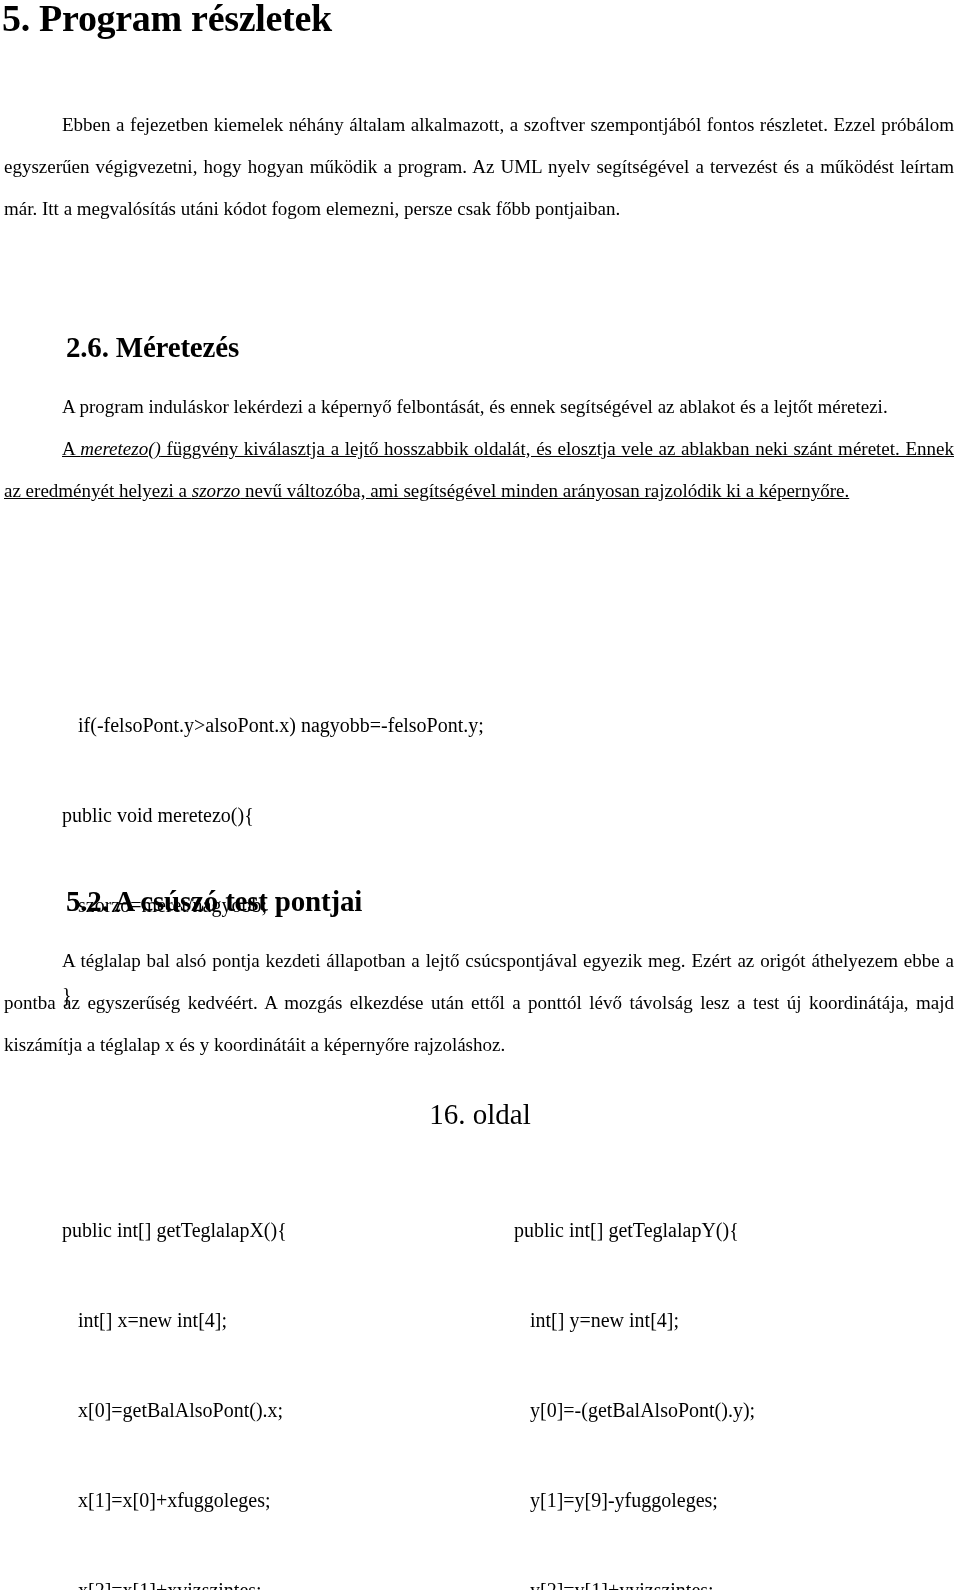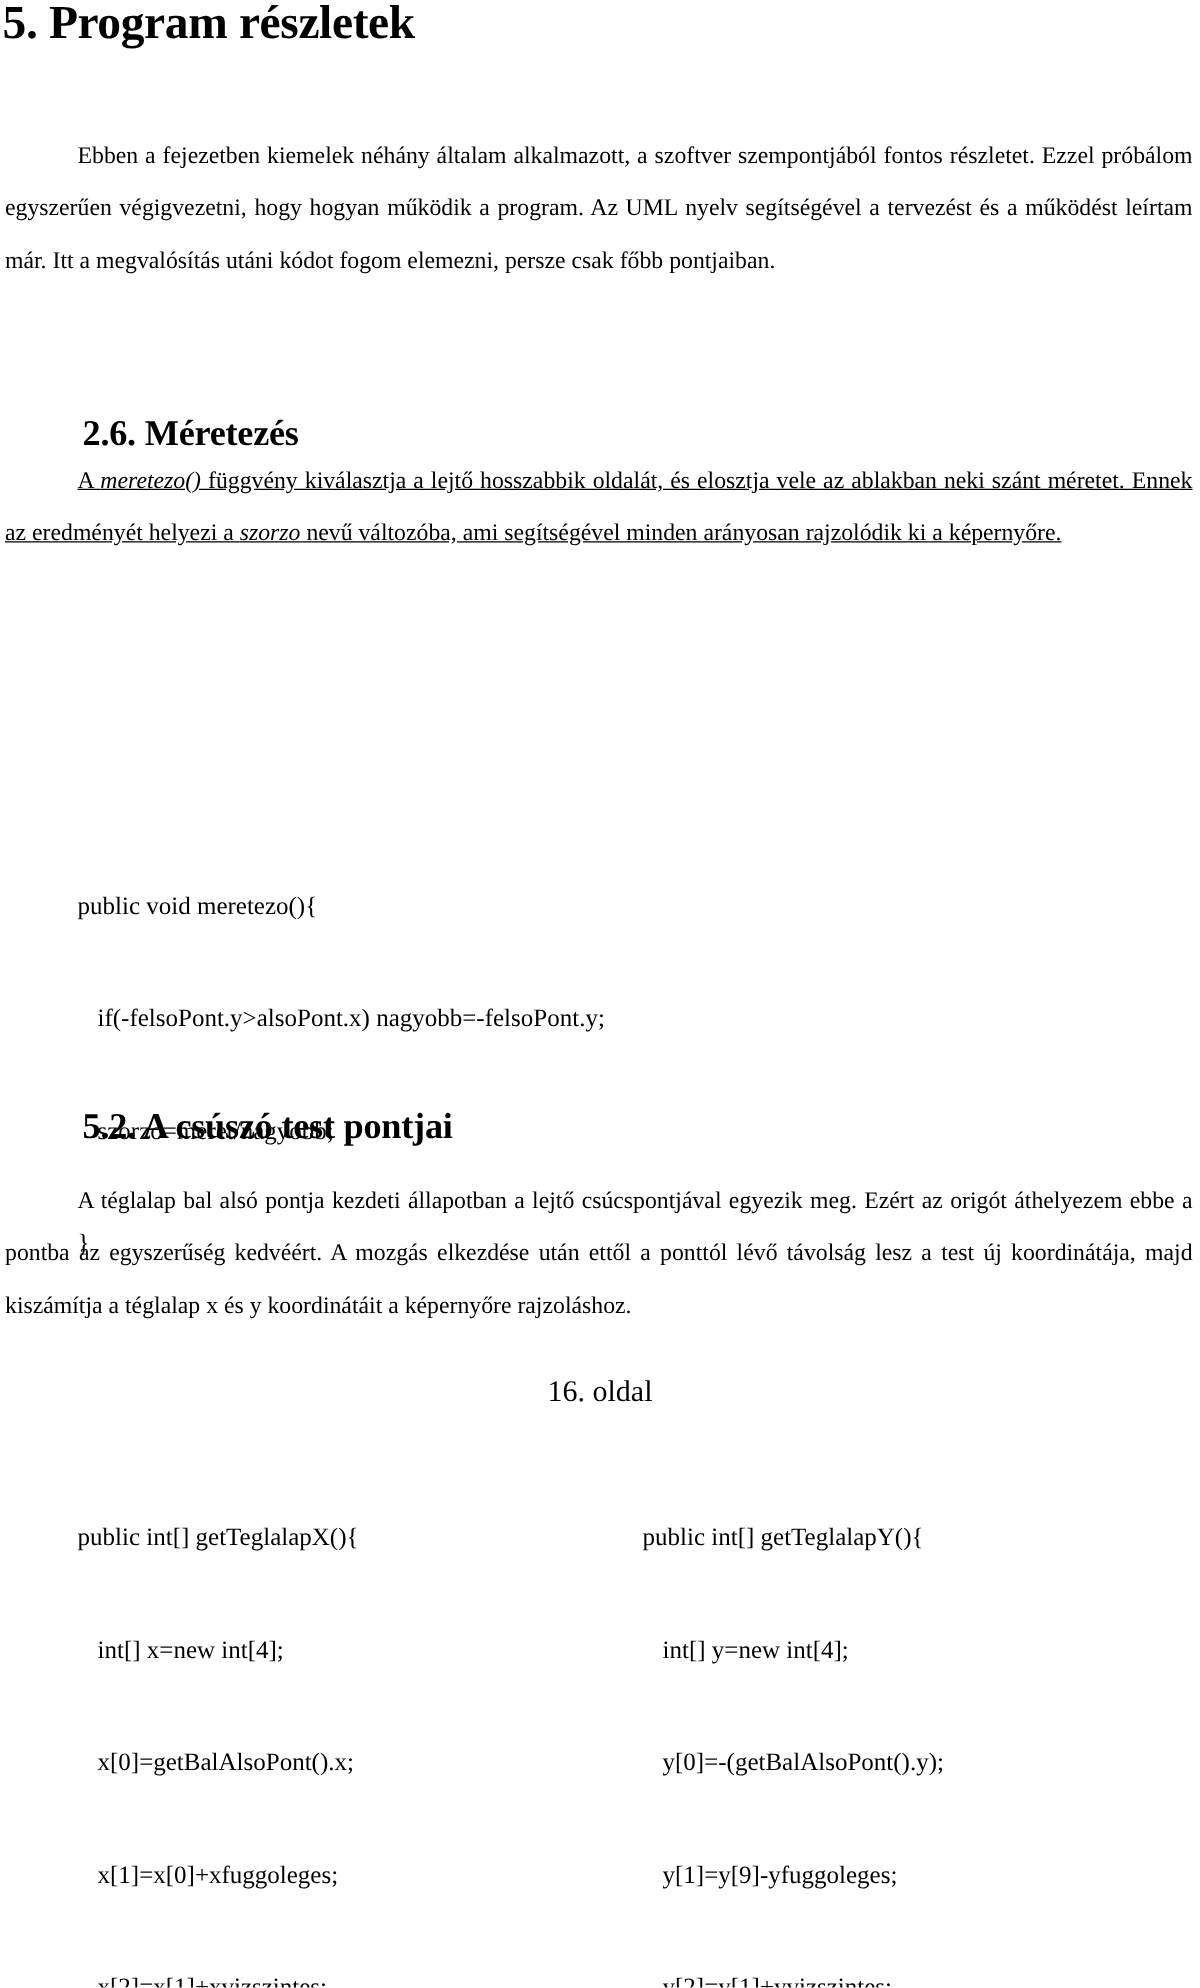--- a/index.html
+++ b/index.html
@@ -77,51 +77,52 @@
   .code-else-row { display: block; }
   .code-else-row .else-kw { display: inline-block; width: 242px; }
 
   
   .footer {
     position: absolute;
     left: 0;
     right: 0;
     bottom: 14px;
     text-align: center;
-    font-size: 24px;
+    font-size: 29px;
     line-height: 28px;
   }
 
   
   .blk { position: absolute; left: 4px; right: 6px; }
 </style>
 </head>
 <body>
 
 <div class="page">
 
   <h1 class="doc-title">5. Program részletek</h1>
 
   <div class="blk" style="top:104px;">
     <p class="para indent">Ebben a fejezetben kiemelek néhány általam alkalmazott, a szoftver szempontjából fontos részletet. Ezzel próbálom egyszerűen végigvezetni, hogy hogyan működik a program. Az UML nyelv segítségével a tervezést és a működést leírtam már. Itt a megvalósítás utáni kódot fogom elemezni, persze csak főbb pontjaiban.</p>
   </div>
 
   <div class="blk" style="top:330px;">
     <h2 class="h2" style="padding-left:62px;">2.6. Méretezés</h2>
 
+    <p class="para indent" style="margin-top:22px;">A program induláskor lekérdezi a képernyő felbontását, és ennek segítségével az ablakot és a lejtőt méretezi.</p>
 
     <p class="para indent" style="margin-top:0px;text-decoration:underline;">
       <span>A </span><i>meretezo()</i><span> függvény kiválasztja a lejtő hosszabbik oldalát, és elosztja vele az ablakban neki szánt méretet. Ennek az eredményét helyezi a </span><i>szorzo</i><span> nevű változóba, ami segítségével minden arányosan rajzolódik ki a képernyőre.</span>
     </p>
   </div>
 
   <div class="blk" style="top:650px; left:62px;">
     <div class="code">
+      <span class="ln i1">if(-felsoPont.y&gt;alsoPont.x) nagyobb=-felsoPont.y;</span>
       <span class="ln">public void meretezo(){</span>
-      <span class="ln i1">if(-felsoPont.y&gt;alsoPont.x) nagyobb=-felsoPont.y;</span>
       <span class="ln i1">szorzo=meret/nagyobb;</span>
       <span class="ln">}</span>
     </div>
   </div>
 
   <div class="blk" style="top:884px;">
     <h2 class="h2" style="padding-left:62px;">5.2. A csúszó test pontjai</h2>
 
     <p class="para indent" style="margin-top:22px;">A téglalap bal alsó pontja kezdeti állapotban a lejtő csúcspontjával egyezik meg. Ezért az origót áthelyezem ebbe a pontba az egyszerűség kedvéért. A mozgás elkezdése után ettől a ponttól lévő távolság lesz a test új koordinátája, majd kiszámítja a téglalap x és y koordinátáit a képernyőre rajzoláshoz.</p>
   </div>

